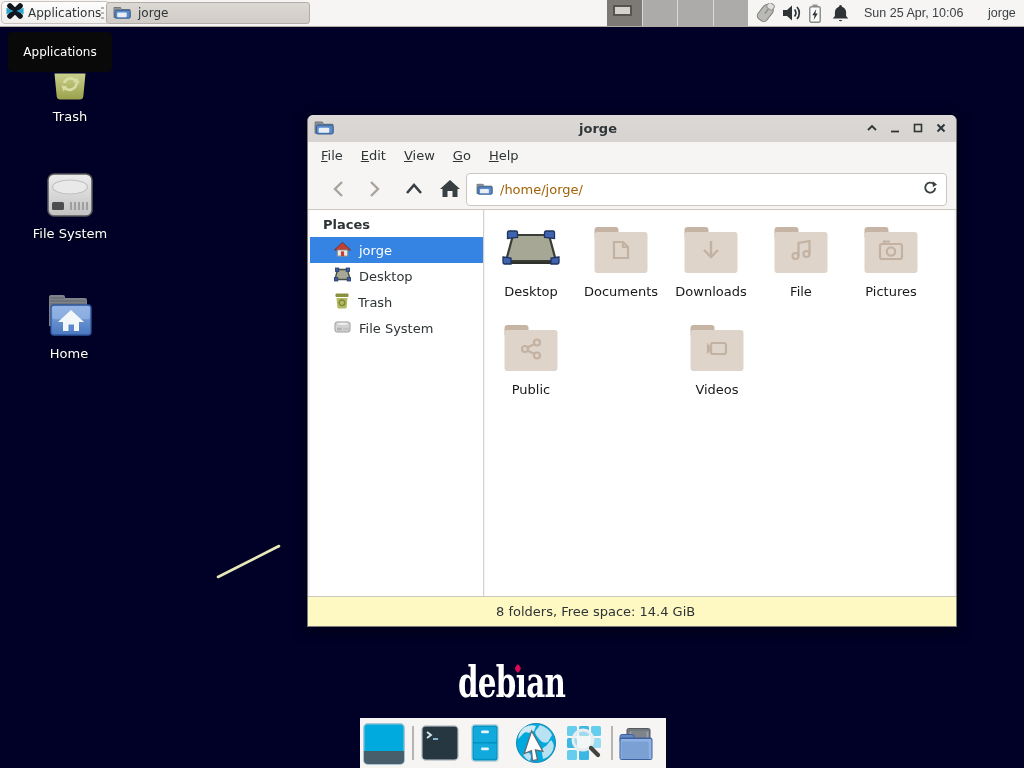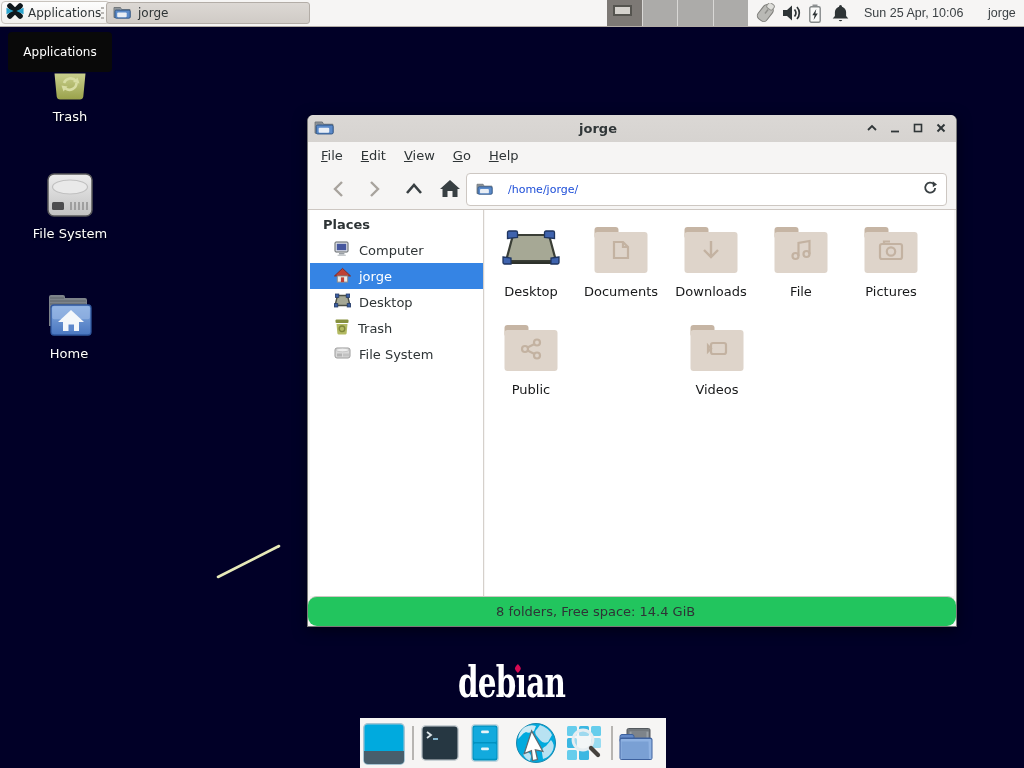--- a/index.html
+++ b/index.html
@@ -52,33 +52,33 @@
 .win-ctl { width:12px; height:12px; display:flex; align-items:center; justify-content:center; }
 
 #menubar { position:absolute; left:0; top:27px; right:0; height:27px; background:#f6f5f4; display:flex; align-items:center; padding-left:4px; }
 .menu-item { font-size:13px; color:#2e3436; padding:0 9px; }
 .menu-item::first-letter { text-decoration:underline; }
 
 #wtoolbar { position:absolute; left:0; top:54px; right:0; height:41px; background:#f6f5f4; border-bottom:1px solid #cdc7c2; }
 .tb-btn { position:absolute; top:8px; width:26px; height:24px; display:flex; align-items:center; justify-content:center; }
 #pathbar { position:absolute; left:158px; top:4px; width:481px; height:33px; background:#ffffff; border:1px solid #cdc7c2; border-radius:4px; display:flex; align-items:center; }
 #pathbar .p-icon { margin-left:9px; }
-#path-text { margin-left:15px; font-size:11px; color:#1d4ed8; flex:1; }
+#path-text { margin-left:7px; font-size:13px; color:#a16207; flex:1; }
 #reload-btn { margin-right:9px; }
 
 #sidebar { position:absolute; left:2px; top:95px; width:174px; bottom:30px; background:#ffffff; border-right:1px solid #d5d0cb; padding-top:1px; }
 .sb-header { height:26px; display:flex; align-items:center; padding-left:13px; font-size:13px; font-weight:bold; color:#2e3436; }
 .sb-item { height:26px; display:flex; align-items:center; padding-left:24px; gap:8px; font-size:13px; color:#2e3436; }
 .sb-item.selected { background:#3584e4; color:#ffffff; }
 
 #files { position:absolute; left:177px; top:95px; right:2px; bottom:30px; background:#ffffff; }
 .file-item { position:absolute; width:88px; display:flex; flex-direction:column; align-items:center; }
 .file-item .lbl { margin-top:10px; font-size:13px; color:#18191a; }
 
-#statusbar { position:absolute; left:0; bottom:0; right:0; height:30px; background:#22c55e; border-top:1px solid #cdc7c2; display:flex; align-items:center; padding-left:188px;border-radius:9px; }
+#statusbar { position:absolute; left:0; bottom:0; right:0; height:30px; background:#fef9c3; border-top:1px solid #cdc7c2; display:flex; align-items:center; padding-left:188px; }
 #statusbar .lbl { font-size:13px; color:#2e3436; }
 
 
 #debian-logo { position:absolute; left:458px; top:658px; font-family:"DejaVu Serif","Liberation Serif",serif; font-weight:600; font-size:42px; color:#ffffff; letter-spacing:-1px; transform:scaleX(0.7); transform-origin:left center; }
 #debian-logo .iwrap { position:relative; }
 #debian-logo .idot { position:absolute; left:0px; top:7px; width:7px; height:7px; background:#d70a53; border-radius:2px; transform:rotate(45deg); }
 
 
 #dock { position:absolute; left:360px; top:718px; width:306px; height:50px; background:#f6f5f4; }
 .dock-item { position:absolute; top:4px; }
@@ -312,31 +312,20 @@
         <svg width="15" height="15" viewBox="0 0 15 15">
           <path d="M11.8,4.2 a5,5 0 1 0 1.4,3.8" fill="none" stroke="#383f42" stroke-width="1.8"></path>
           <polygon points="10.8,1.2 15,4.4 10.8,7.2" fill="#383f42"></polygon>
         </svg>
       </span>
     </div>
   </div>
 
   <div id="sidebar">
     <div class="sb-header">Places</div>
-    <div class="sb-item">
-      <span>
-        <svg width="17" height="17" viewBox="0 0 17 17">
-          <rect x="1" y="2" width="13" height="10" rx="1" fill="#dfe2e6" stroke="#5b6065"></rect>
-          <rect x="2.8" y="3.8" width="9.4" height="6.4" fill="#46579e"></rect>
-          <rect x="5" y="13" width="5.4" height="1.6" fill="#9aa0a6"></rect>
-          <rect x="3.6" y="14.6" width="8.2" height="1.4" fill="#c6cacd"></rect>
-        </svg>
-      </span>
-      <span>Computer</span>
-    </div>
     <div class="sb-item selected">
       <span>
         <svg width="17" height="16" viewBox="0 0 18 16">
           <polygon points="9,1 17.5,9 0.5,9" fill="#bf4034" stroke="#84291f" stroke-width="1"></polygon>
           <rect x="3.5" y="9" width="11" height="6.5" fill="#efe9e3" stroke="#8c8c8c"></rect>
           <rect x="7.3" y="10.5" width="3.4" height="5" fill="#bf4034"></rect>
         </svg>
       </span>
       <span>jorge</span>
     </div>

